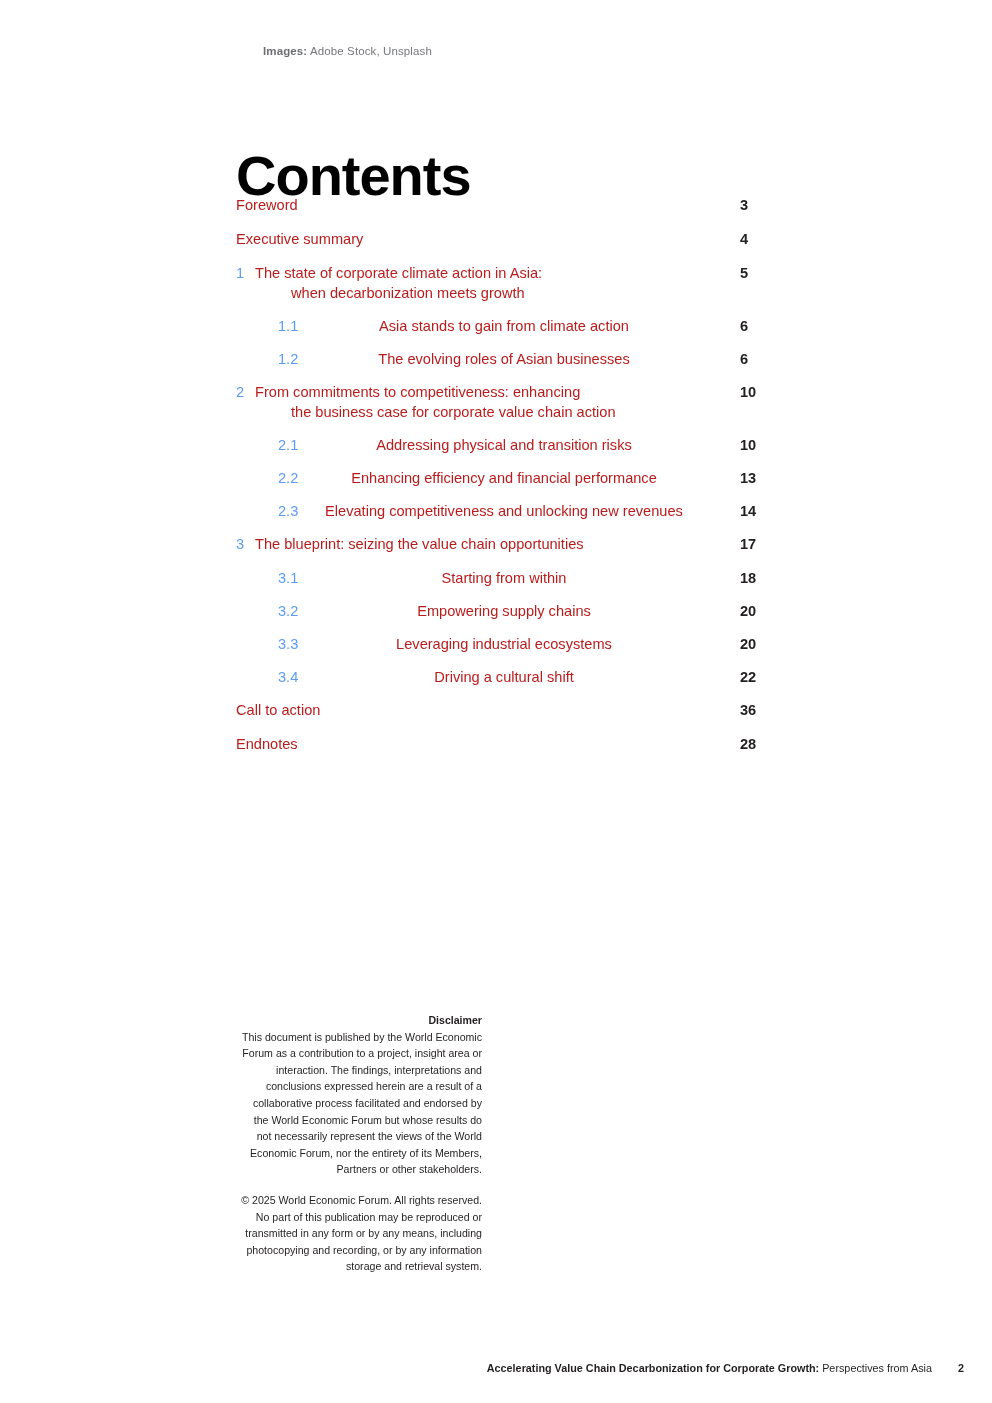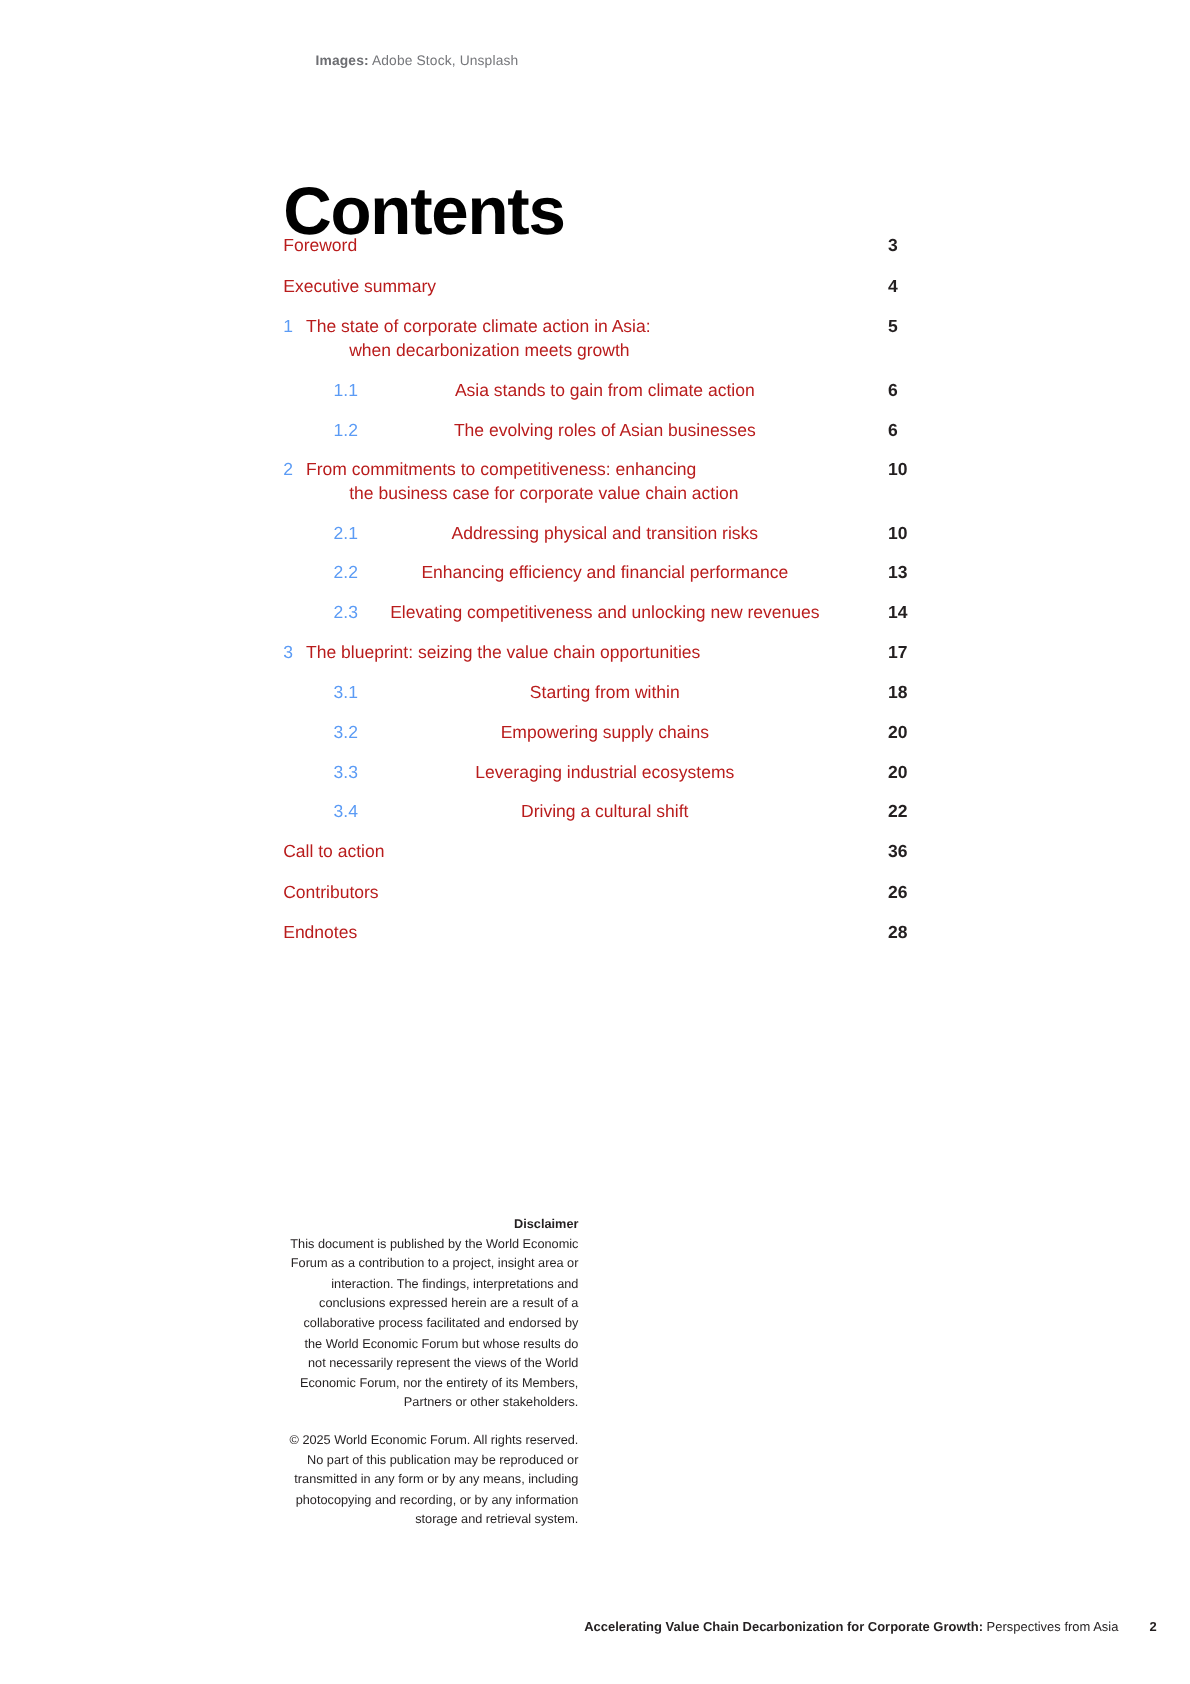--- a/index.html
+++ b/index.html
@@ -131,21 +131,21 @@
     right: 0;
     top: 1348px;
     height: 20px;
     font-size: 10.8px;
     line-height: 16px;
     color: #231f20;
   }
   .footer-inner {
     position: absolute;
     right: 28px;
-    top: 0;
+    top: 12px;
     white-space: nowrap;
   }
   .footer-title {
     font-weight: 700;
   }
   .footer-sub {
     font-weight: 400;
   }
   .footer-pagenum {
     font-weight: 700;
@@ -228,24 +228,20 @@
         <span class="toc-page">20</span>
       </div>
       <div class="toc-row lvl2">
         <span class="toc-num">3.4</span>
         <span class="toc-label"><span class="line1">Driving a cultural shift</span></span>
         <span class="toc-page">22</span>
       </div>
       <div class="toc-row lvl0">
         <span class="toc-label"><span class="line1">Call to action</span></span>
         <span class="toc-page">36</span>
-      </div>
-      <div class="toc-row lvl0">
-        <span class="toc-label"><span class="line1">Contributors</span></span>
-        <span class="toc-page">26</span>
       </div>
       <div class="toc-row lvl0">
         <span class="toc-label"><span class="line1">Endnotes</span></span>
         <span class="toc-page">28</span>
       </div>
     </div>
 
   <div class="disclaimer">
     <p><span class="disclaimer-heading">Disclaimer</span><span>This document is published by the World Economic Forum as a contribution to a project, insight area or interaction. The findings, interpretations and conclusions expressed herein are a result of a collaborative process facilitated and endorsed by the World Economic Forum but whose results do not necessarily represent the views of the World Economic Forum, nor the entirety of its Members, Partners or other stakeholders.</span></p>
     <p>© 2025 World Economic Forum. All rights reserved. No part of this publication may be reproduced or transmitted in any form or by any means, including photocopying and recording, or by any information storage and retrieval system.</p>

